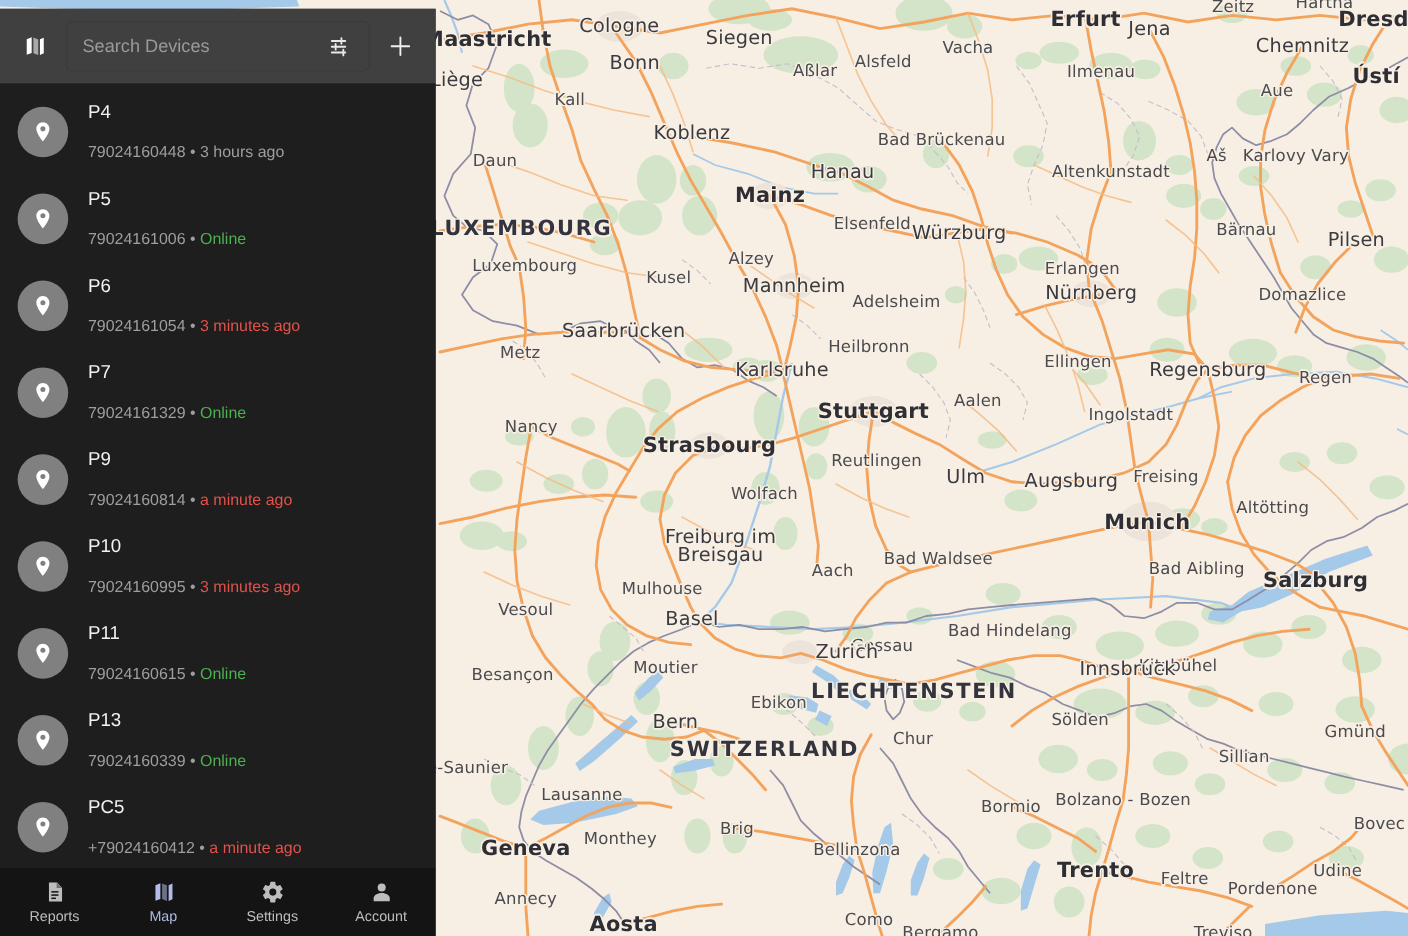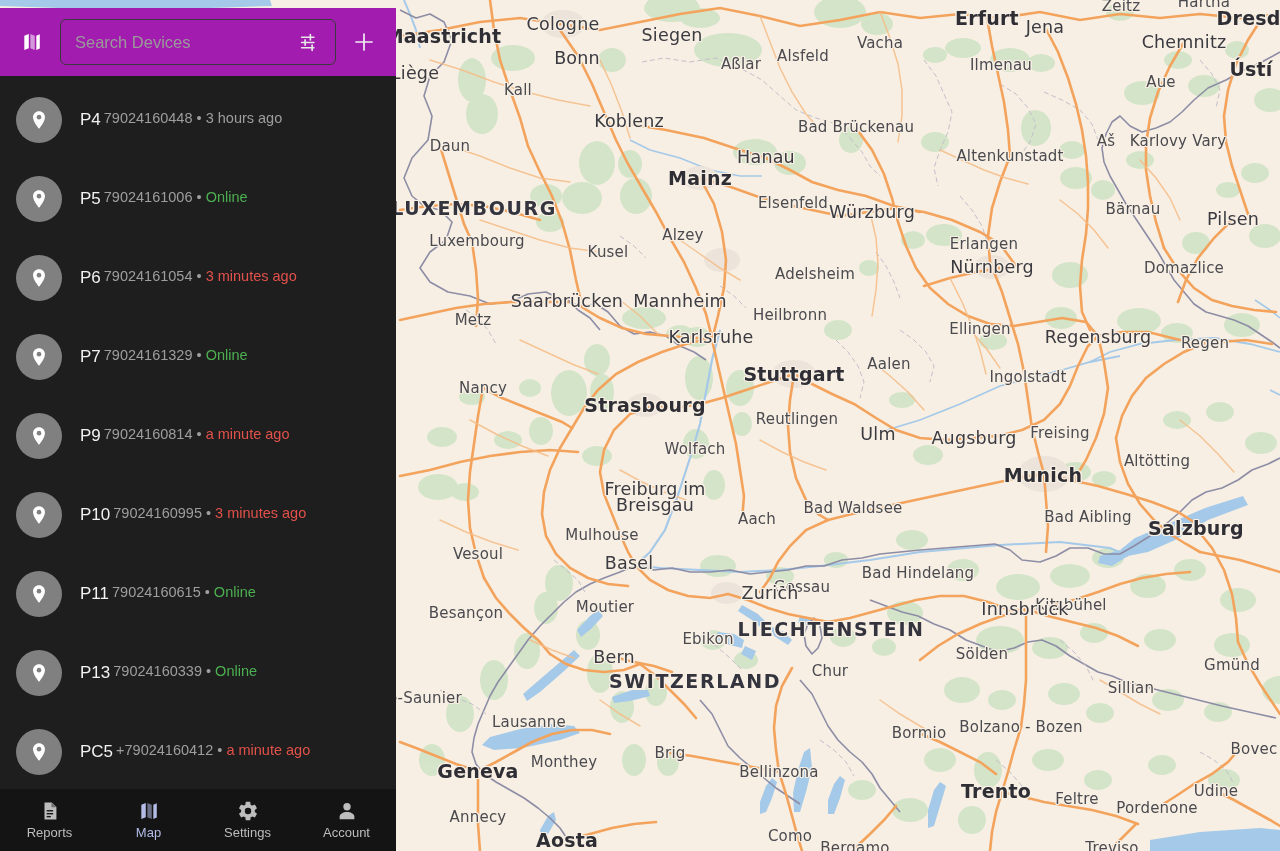--- a/index.html
+++ b/index.html
@@ -37,21 +37,21 @@
   
   #sidebar {
     position: absolute; left: 0; top: 8px;
     width: 396px; height: 843px;
     background: #1e1e1e;
     display: flex; flex-direction: column;
     z-index: 20;
   }
   #topbar {
     height: 68px; min-height: 68px;
-    background: #a21caf;
+    background: #404040;
     display: flex; align-items: center;
     padding: 0 14px;
     gap: 10px;
   }
   .icon-btn {
     width: 36px; height: 36px;
     display: flex; align-items: center; justify-content: center;
     flex: 0 0 auto; cursor: pointer;
   }
   #searchbox {
@@ -84,21 +84,21 @@
     padding: 0 16px;
     cursor: pointer;
   }
   .dev-avatar {
     width: 46px; height: 46px; border-radius: 50%;
     background: #808080;
     flex: 0 0 auto;
     display: flex; align-items: center; justify-content: center;
     margin-right: 18px;
   }
-  .dev-text { display: flex; flex-direction: row; gap: 3px; min-width: 0; }
+  .dev-text { display: flex; flex-direction: column; gap: 19px; min-width: 0; }
   .dev-name {
     font-size: 17px; color: #f2f2f2;
     font-family: "Liberation Sans", sans-serif;
   }
   .dev-sub {
     font-size: 14.5px; color: #9e9e9e;
     font-family: "Liberation Sans", sans-serif;
     white-space: nowrap;
   }
   .dev-sub .st-online { color: #4caf50; }
@@ -503,21 +503,21 @@
         <div class="maplabel major" style="left: 700px; top: 178px;">Mainz</div>
         <div class="maplabel town" style="left: 793px; top: 203px;">Elsenfeld</div>
         <div class="maplabel city" style="left: 872px; top: 212px;">Würzburg</div>
         <div class="maplabel town" style="left: 1133px; top: 209px;">Bärnau</div>
         <div class="maplabel city" style="left: 1233px; top: 219px;">Pilsen</div>
         <div class="maplabel country" style="left: 474px; top: 208px;">LUXEMBOURG</div>
         <div class="maplabel town" style="left: 683px; top: 219px; margin-top: 16px;">Alzey</div>
         <div class="maplabel town" style="left: 984px; top: 244px;">Erlangen</div>
         <div class="maplabel town" style="left: 477px; top: 241px;">Luxembourg</div>
         <div class="maplabel town" style="left: 608px; top: 252px;">Kusel</div>
-        <div class="maplabel city" style="left: 680px; top: 260px; margin-top: 41px;">Mannheim</div>
+        <div class="maplabel city" style="left: 722px; top: 260px;">Mannheim</div>
         <div class="maplabel city" style="left: 992px; top: 267px;">Nürnberg</div>
         <div class="maplabel town" style="left: 1184px; top: 268px;">Domazlice</div>
         <div class="maplabel town" style="left: 815px; top: 274px;">Adelsheim</div>
         <div class="maplabel city" style="left: 567px; top: 301px;">Saarbrücken</div>
         <div class="maplabel town" style="left: 473px; top: 320px;">Metz</div>
         <div class="maplabel town" style="left: 790px; top: 315px;">Heilbronn</div>
         <div class="maplabel city" style="left: 711px; top: 337px;">Karlsruhe</div>
         <div class="maplabel town" style="left: 980px; top: 329px;">Ellingen</div>
         <div class="maplabel city" style="left: 1098px; top: 337px;">Regensburg</div>
         <div class="maplabel town" style="left: 1205px; top: 343px;">Regen</div>

